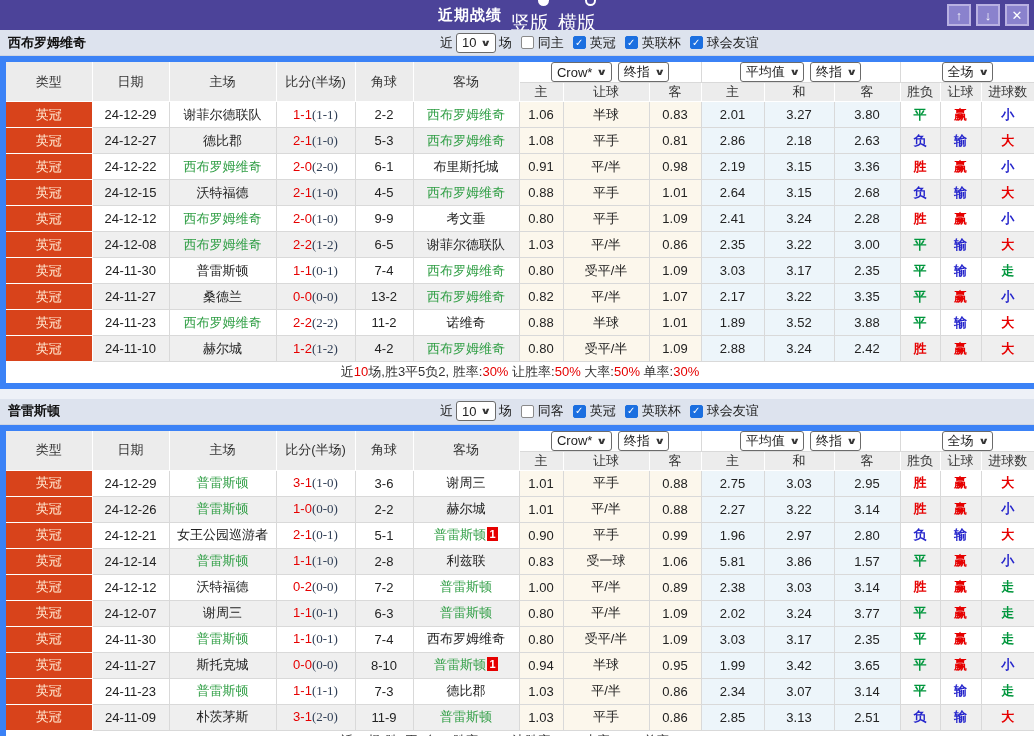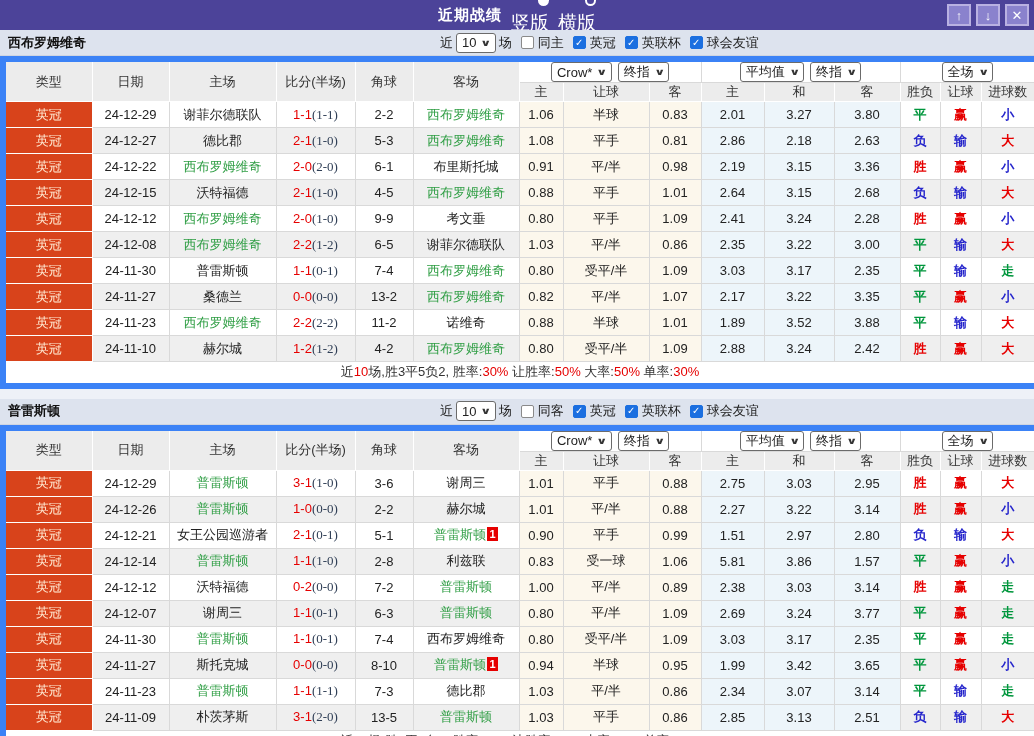--- a/index.html
+++ b/index.html
@@ -484,21 +484,21 @@
         <tr class="odd">
           <td class="c-league">英冠</td>
           <td>24-12-21</td>
           <td><span class="team">女王公园巡游者</span></td>
           <td><span class="ft">2-1</span><span class="ht">(0-1)</span></td>
           <td>5-1</td>
           <td><span class="team self">普雷斯顿</span><span class="badge-red">1</span></td>
           <td class="bg-crow">0.90</td>
           <td class="bg-crow">平手</td>
           <td class="bg-crow">0.99</td>
-          <td class="bg-avg">1.51</td>
+          <td class="bg-avg">1.96</td>
           <td class="bg-avg">2.97</td>
           <td class="bg-avg">2.80</td>
           <td class="res t-blue">负</td>
           <td class="res t-blue">输</td>
           <td class="res t-red">大</td>
         </tr>
         <tr class="even">
           <td class="c-league">英冠</td>
           <td>24-12-14</td>
           <td><span class="team self">普雷斯顿</span></td>
@@ -535,21 +535,21 @@
         <tr class="even">
           <td class="c-league">英冠</td>
           <td>24-12-07</td>
           <td><span class="team">谢周三</span></td>
           <td><span class="ft">1-1</span><span class="ht">(0-1)</span></td>
           <td>6-3</td>
           <td><span class="team self">普雷斯顿</span></td>
           <td class="bg-crow">0.80</td>
           <td class="bg-crow">平/半</td>
           <td class="bg-crow">1.09</td>
-          <td class="bg-avg">2.69</td>
+          <td class="bg-avg">2.02</td>
           <td class="bg-avg">3.24</td>
           <td class="bg-avg">3.77</td>
           <td class="res t-green">平</td>
           <td class="res t-red">赢</td>
           <td class="res t-green">走</td>
         </tr>
         <tr class="odd">
           <td class="c-league">英冠</td>
           <td>24-11-30</td>
           <td><span class="team self">普雷斯顿</span></td>
@@ -598,21 +598,21 @@
           <td class="bg-avg">3.14</td>
           <td class="res t-green">平</td>
           <td class="res t-blue">输</td>
           <td class="res t-green">走</td>
         </tr>
         <tr class="even">
           <td class="c-league">英冠</td>
           <td>24-11-09</td>
           <td><span class="team">朴茨茅斯</span></td>
           <td><span class="ft">3-1</span><span class="ht">(2-0)</span></td>
-          <td>13-5</td>
+          <td>11-9</td>
           <td><span class="team self">普雷斯顿</span></td>
           <td class="bg-crow">1.03</td>
           <td class="bg-crow">平手</td>
           <td class="bg-crow">0.86</td>
           <td class="bg-avg">2.85</td>
           <td class="bg-avg">3.13</td>
           <td class="bg-avg">2.51</td>
           <td class="res t-blue">负</td>
           <td class="res t-blue">输</td>
           <td class="res t-red">大</td>

